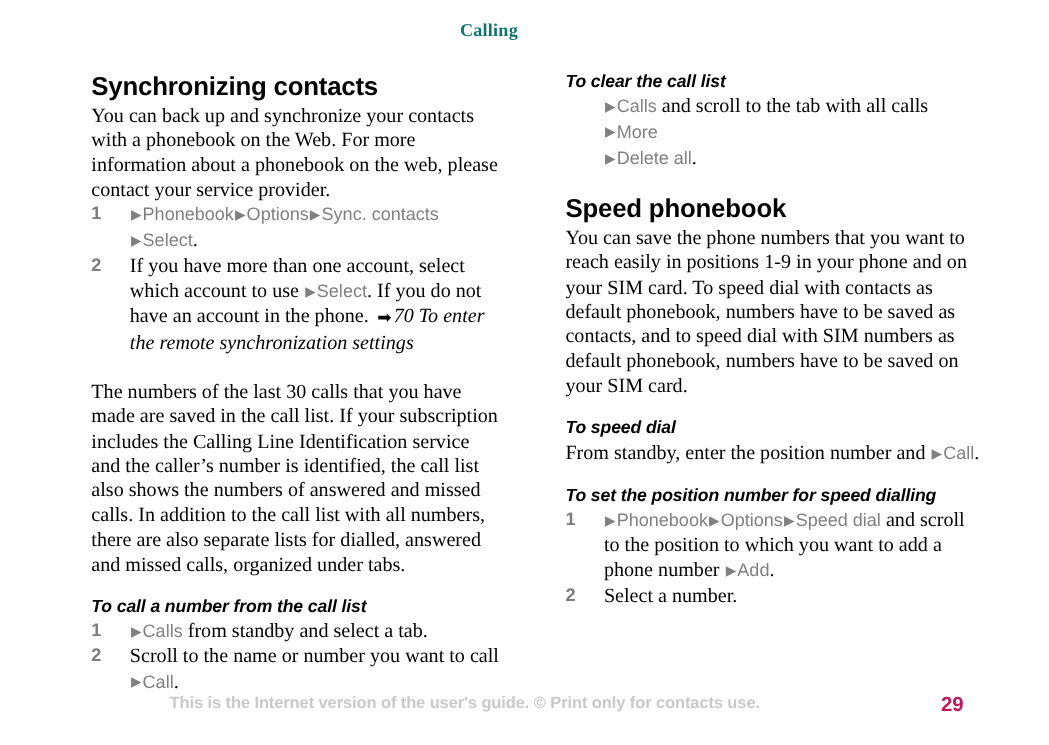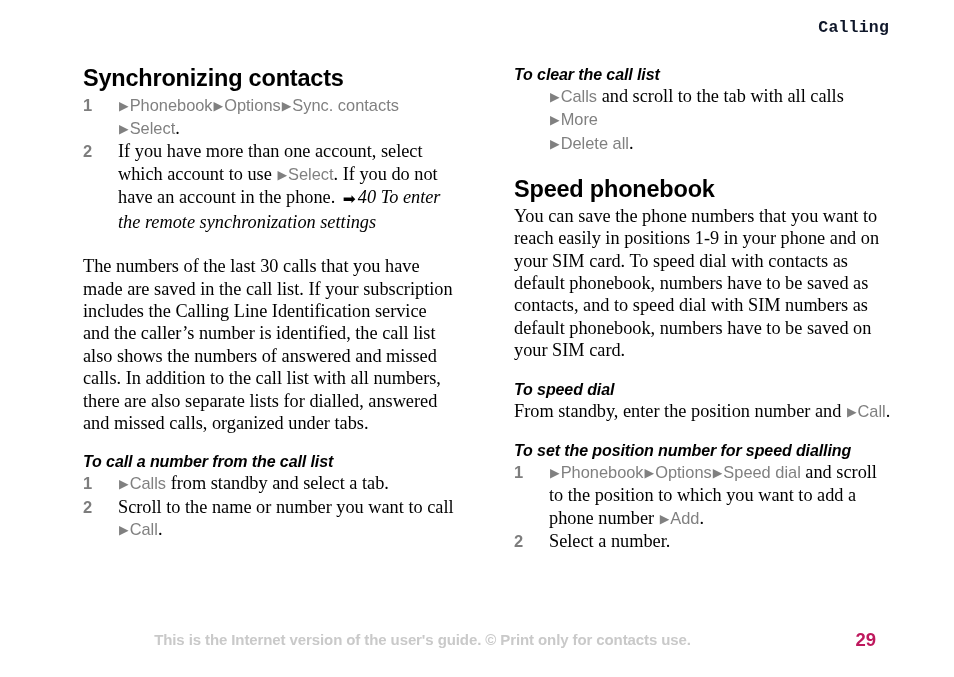--- a/index.html
+++ b/index.html
@@ -16,25 +16,25 @@
     color: #000000;
     overflow: hidden;
   }
 
   
   .page-header {
     position: absolute;
     top: 18px;
     left: 0;
     width: 889px;
-    text-align: right;
-    font-family: Liberation Mono, monospace;
+    text-align: center;
+    font-family: Liberation Serif, serif;
     font-weight: bold;
     font-size: 16.5px;
-    color: #0f172a;
+    color: #0f766e;
     letter-spacing: 0.2px;
   }
 
   
   .columns {
     position: absolute;
     top: 66px;
     left: 0;
     width: 954px;
     height: 560px;
@@ -173,23 +173,24 @@
   }
 </style>
 </head>
 <body>
 
 <div class="page-header">Calling</div>
 
 <div class="columns">
   <div class="col col-left" id="col-left">
       <h1 class="sec-title">Synchronizing contacts</h1>
+      <p class="body">You can back up and synchronize your contacts with a phonebook on the Web. For more information about a phonebook on the web, please contact your service provider.</p>
       <ol class="steps">
         <li><span class="num">1</span><span class="arrow">▶</span><span class="ui">Phonebook</span><span class="arrow">▶</span><span class="ui">Options</span><span class="arrow">▶</span><span class="ui">Sync. contacts</span><br><span class="arrow">▶</span><span class="ui">Select</span>.</li>
-        <li><span class="num">2</span>If you have more than one account, select which account to use <span class="arrow">▶</span><span class="ui">Select</span>. If you do not have an account in the phone. <span class="xref-arrow">➡</span><span class="xref">40 To enter the remote synchronization settings</span></li>
+        <li><span class="num">2</span>If you have more than one account, select which account to use <span class="arrow">▶</span><span class="ui">Select</span>. If you do not have an account in the phone. <span class="xref-arrow">➡</span><span class="xref">70 To enter the remote synchronization settings</span></li>
       </ol>
       <div class="gap-sec"></div>
       <p class="body">The numbers of the last 30 calls that you have made are saved in the call list. If your subscription includes the Calling Line Identification service and the caller’s number is identified, the call list also shows the numbers of answered and missed calls. In addition to the call list with all numbers, there are also separate lists for dialled, answered and missed calls, organized under tabs.</p>
       <div class="gap-sub"></div>
       <h2 class="sub-title">To call a number from the call list</h2>
       <ol class="steps">
         <li><span class="num">1</span><span class="arrow">▶</span><span class="ui">Calls</span> from standby and select a tab.</li>
         <li><span class="num">2</span>Scroll to the name or number you want to call <br><span class="arrow">▶</span><span class="ui">Call</span>.</li>
       </ol>
     </div>

